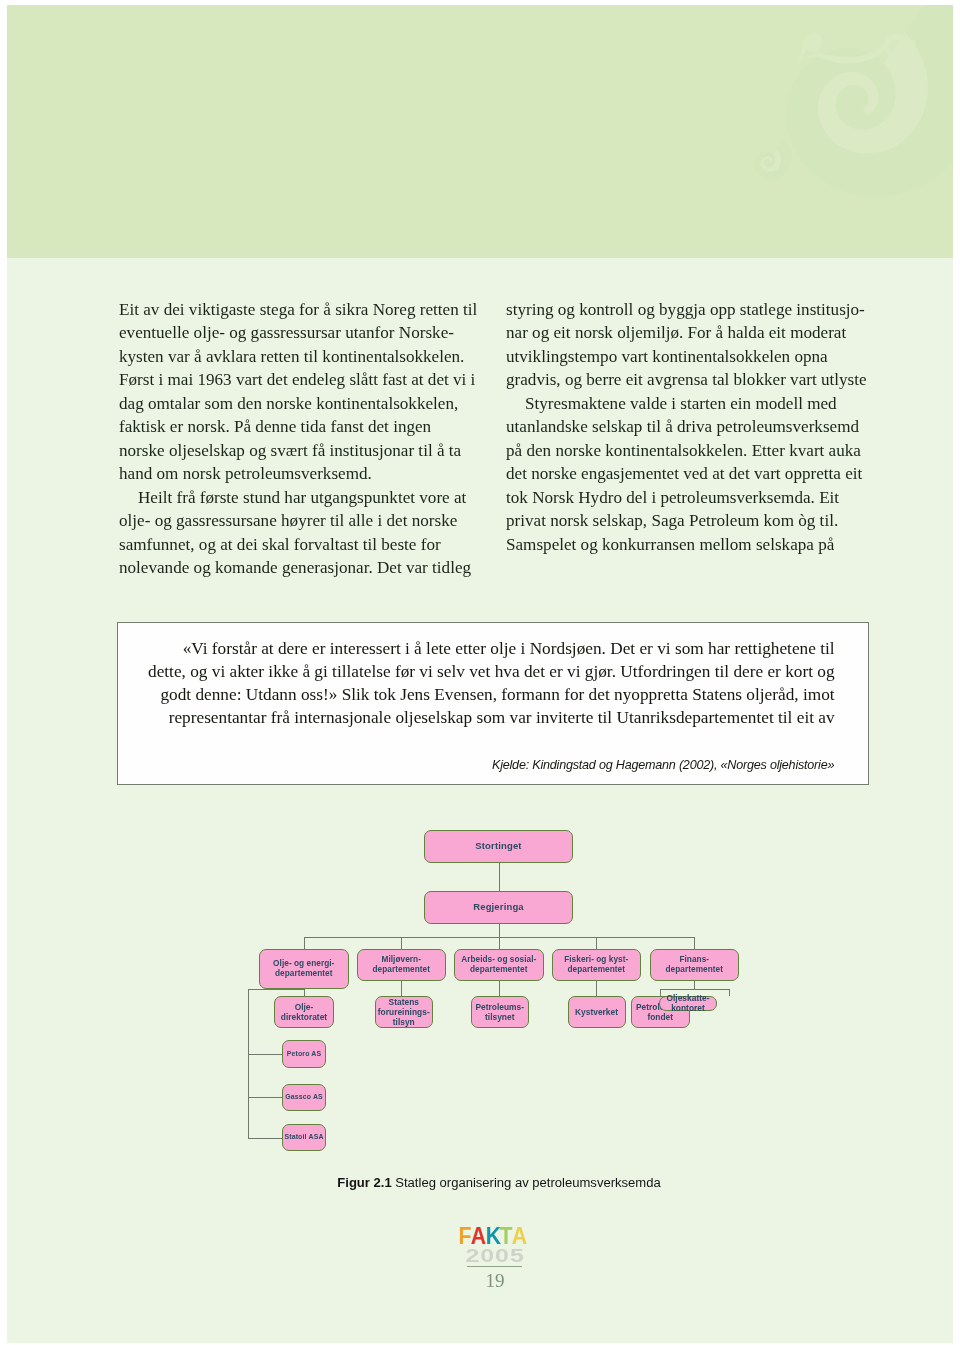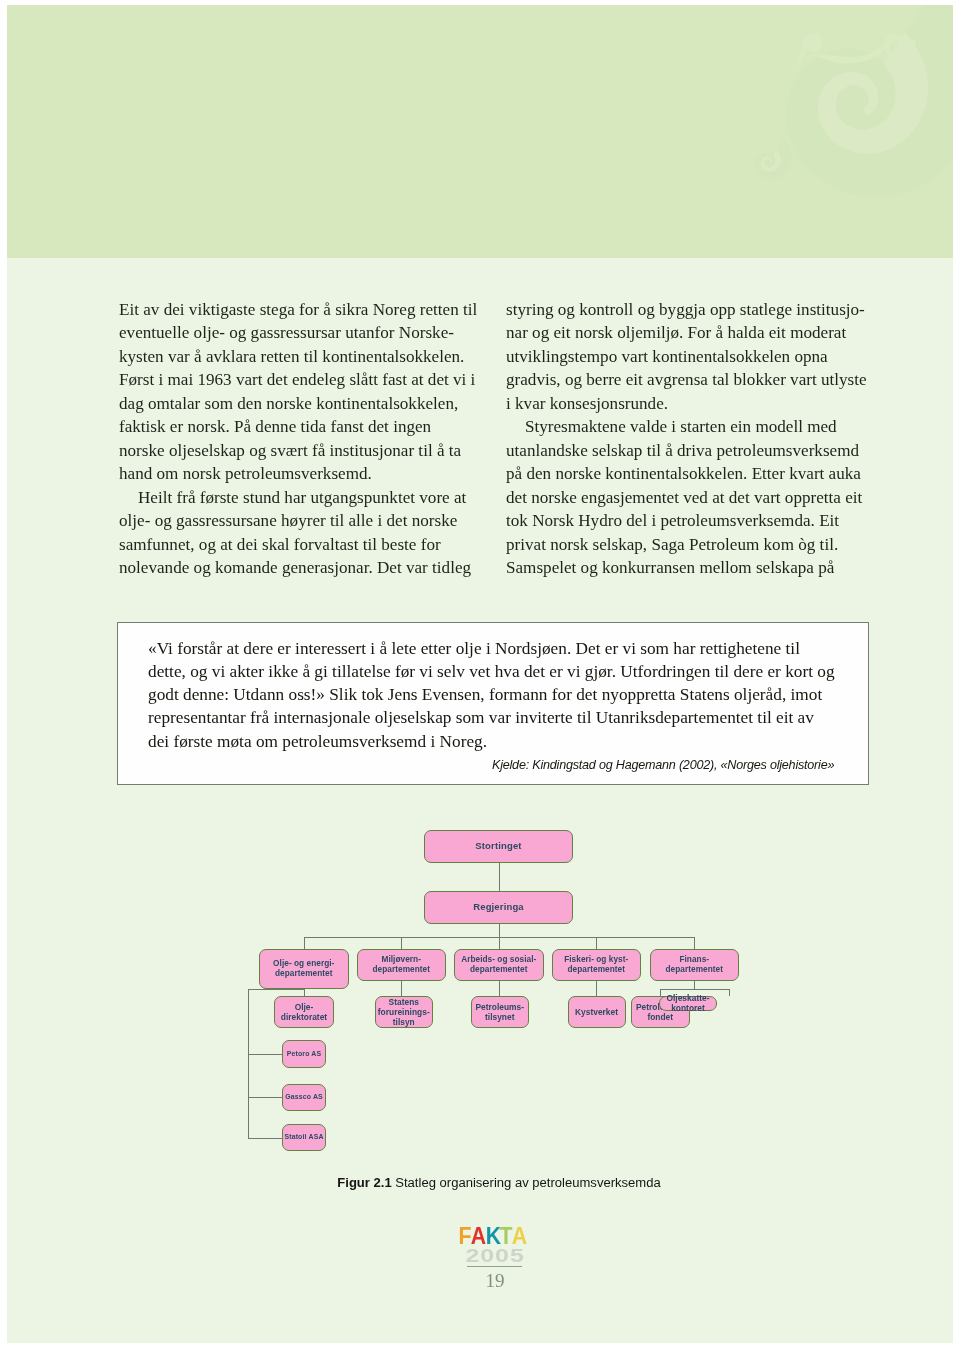--- a/index.html
+++ b/index.html
@@ -15,21 +15,21 @@
   
   .col{position:absolute;font-size:17.11px;line-height:23.53px;color:#1a251a;text-align:left;white-space:nowrap;}
   #colL{left:119px;top:297.6px;}
   #colR{left:506px;top:297.6px;}
   .tline{height:23.53px;}
 
   
   .quotebox{position:absolute;left:117px;top:622px;width:752px;height:163px;
             background:#fefefe;border:1.35px solid #767c6f;box-sizing:border-box;}
   .quotetext{position:absolute;left:30px;top:13.5px;font-size:17.27px;line-height:23.3px;color:#14190f;white-space:nowrap;}
-  .quotetext .tline{height:23.3px;}
+  .quotetext .tline{height:23.3px;text-align:right;}
   .source{position:absolute;left:374px;top:135px;font-size:12.6px;font-style:italic;color:#14190f;
           font-family:"Liberation Sans",sans-serif;letter-spacing:-0.22px;white-space:nowrap;}
 
   
   .chart{position:absolute;left:0;top:0;width:960px;height:1345px;}
   .node{position:absolute;box-sizing:border-box;background:#f9a8d4;border:1.1px solid #63813f;
         border-radius:7px;color:#2d4a63;font-family:"Liberation Sans",sans-serif;font-weight:bold;
         display:flex;flex-direction:column;align-items:center;justify-content:center;
         text-align:center;line-height:10.1px;white-space:nowrap;}
   .n-big{font-size:9.5px;letter-spacing:0.15px;}
@@ -88,37 +88,35 @@
       <div class="tline">olje- og gassressursane høyrer til alle i det norske</div>
       <div class="tline">samfunnet, og at dei skal forvaltast til beste for</div>
       <div class="tline">nolevande og komande generasjonar. Det var tidleg</div>
     </div>
 
   <div class="col" id="colR">
       <div class="tline">styring og kontroll og byggja opp statlege institusjo-</div>
       <div class="tline">nar og eit norsk oljemiljø. For å halda eit moderat</div>
       <div class="tline">utviklingstempo vart kontinentalsokkelen opna</div>
       <div class="tline">gradvis, og berre eit avgrensa tal blokker vart utlyste</div>
-      <div class="tline">i kvar konsesjonsrunde.</div>
       <div class="tline" style="text-indent: 19px;">Styresmaktene valde i starten ein modell med</div>
       <div class="tline">utanlandske selskap til å driva petroleumsverksemd</div>
       <div class="tline">på den norske kontinentalsokkelen. Etter kvart auka</div>
       <div class="tline">det norske engasjementet ved at det vart oppretta eit</div>
       <div class="tline">tok Norsk Hydro del i petroleumsverksemda. Eit</div>
       <div class="tline">privat norsk selskap, Saga Petroleum kom òg til.</div>
       <div class="tline">Samspelet og konkurransen mellom selskapa på</div>
     </div>
 
   <div class="quotebox">
     <div class="quotetext" id="quotetext">
         <div class="tline">«Vi forstår at dere er interessert i å lete etter olje i Nordsjøen. Det er vi som har rettighetene til</div>
         <div class="tline">dette, og vi akter ikke å gi tillatelse før vi selv vet hva det er vi gjør. Utfordringen til dere er kort og</div>
         <div class="tline">godt denne: Utdann oss!» Slik tok Jens Evensen, formann for det nyoppretta Statens oljeråd, imot</div>
         <div class="tline">representantar frå internasjonale oljeselskap som var inviterte til Utanriksdepartementet til eit av</div>
-        <div class="tline">dei første møta om petroleumsverksemd i Noreg.</div>
       </div>
     <div class="source">Kjelde: Kindingstad og Hagemann (2002), «Norges oljehistorie»</div>
   </div>
 
   <div class="chart" id="chart">
       <div class="linev" style="left: 498.5px; top: 862.5px; height: 28px;"></div>
       <div class="linev" style="left: 498.5px; top: 923.5px; height: 13.5px;"></div>
       <div class="lineh" style="left: 303.75px; top: 937px; width: 390.5px;"></div>
       <div class="linev" style="left: 303.75px; top: 937px; height: 12px;"></div>
       <div class="linev" style="left: 401.25px; top: 937px; height: 12px;"></div>

